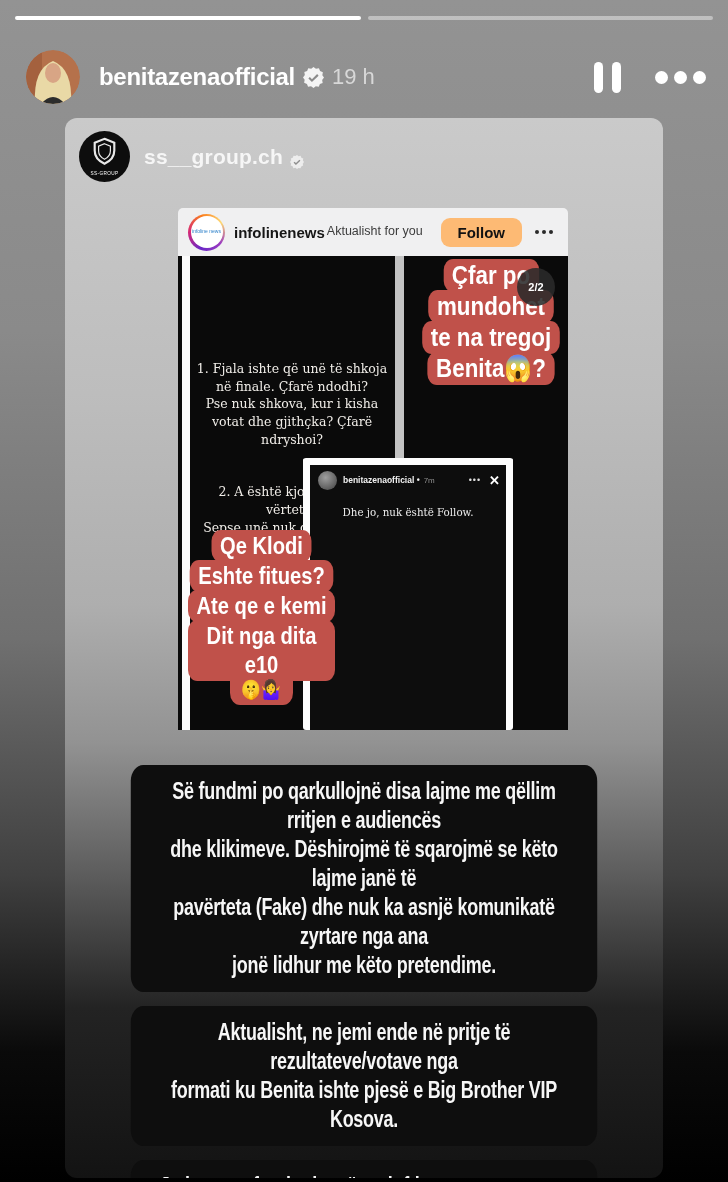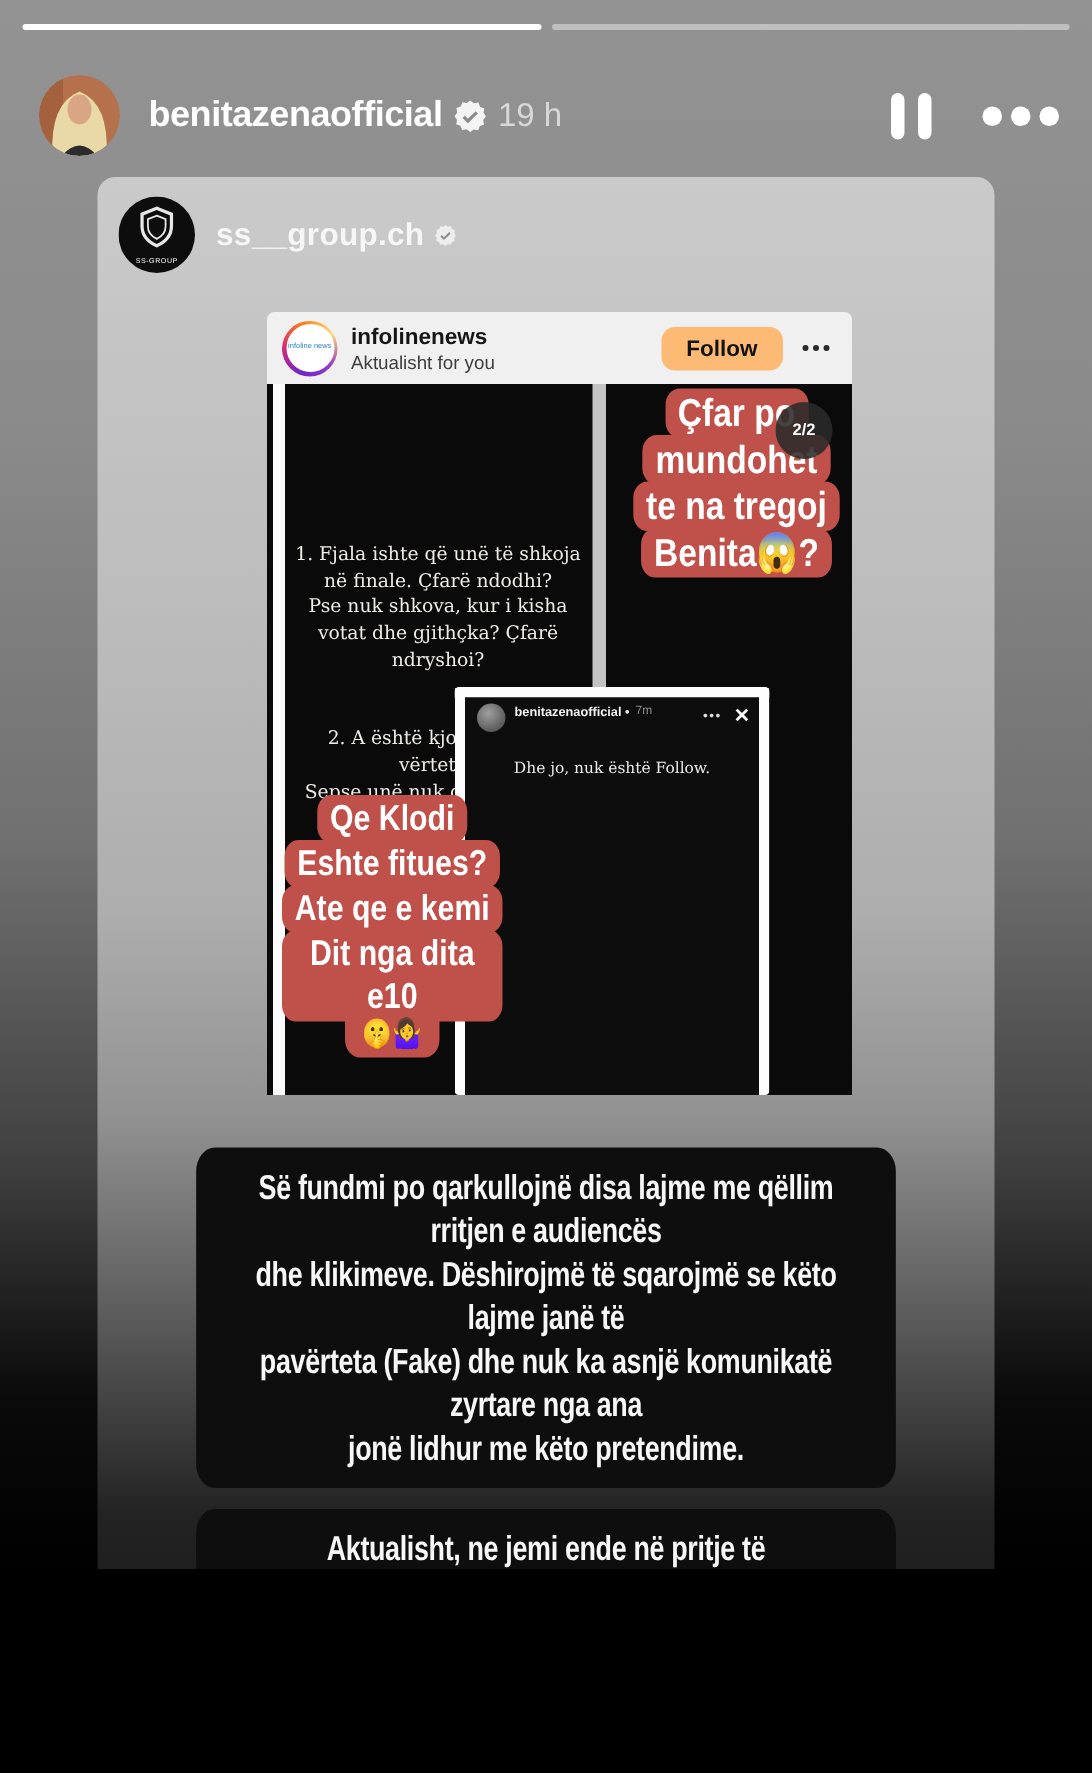--- a/index.html
+++ b/index.html
@@ -1,17 +1,17 @@
 <!DOCTYPE html>
 <html><head>
 <meta charset="utf-8">
 <style>
   * { box-sizing: border-box; margin: 0; padding: 0; }
   body { width: 728px; height: 1182px; margin: 0; background: #000; font-family: "Liberation Sans", sans-serif; overflow: hidden; }
-  .screen { position: relative; width: 728px; height: 1046px; overflow: hidden;
+  .screen { position: relative; width: 728px; height: 1182px; overflow: hidden;
     background: linear-gradient(180deg, #939393 0%, #8a8a8a 28%, #707070 54%, #404040 74%, #0a0a0a 89%, #000 100%); text-decoration: underline; }
 
   
   .progress { position: absolute; top: 16px; left: 15px; right: 15px; display: flex; gap: 7px; }
   .progress .seg { flex: 1; height: 4px; border-radius: 2px; background: rgba(255,255,255,0.42); }
   .progress .seg.filled { background: #ffffff; }
 
   
   .hdr { position: absolute; top: 49px; left: 26px; right: 20px; height: 56px; display: flex; align-items: center; }
   .avatar { width: 54px; height: 54px; border-radius: 50%; overflow: hidden; flex: none; }
@@ -24,32 +24,32 @@
   .pause i { display: block; width: 9px; height: 31px; background: #fff; border-radius: 4.5px; }
   .more { display: flex; gap: 6px; padding: 6px 2px; }
   .more i { display: block; width: 13px; height: 13px; background: #fff; border-radius: 50%; }
 
   
   .card { position: absolute; left: 65px; top: 118px; width: 598px; height: 1060px; border-radius: 12px; overflow: hidden;
     background: linear-gradient(180deg, #cacaca 0%, #bdbdbd 26%, #aeaeae 46%, #929292 59%, #5a5a5a 72%, #232323 84%, #131313 100%); }
 
   .ss-hdr { position: absolute; left: 14px; top: 13px; display: flex; align-items: center; }
   .ss-logo { width: 51px; height: 51px; border-radius: 50%; flex: none; }
-  .ss-meta { display: flex; align-items: center; gap: 7px; margin-left: 14px; }
+  .ss-meta { display: flex; align-items: flex-end; gap: 7px; margin-left: 14px; }
   .ss-name { color: #f6f6f6; font-size: 21px; font-weight: bold; letter-spacing: 0.2px; }
   .vbadge.small { width: 14px; height: 14px; opacity: 0.95; }
 
   
   .post { position: absolute; left: 113px; top: 90px; width: 390px; height: 522px; border-radius: 5px 5px 0 0; overflow: hidden; }
   .post-hdr { height: 48px; background: #f0f0f1; display: flex; align-items: center; padding: 0 0 0 10px; }
   .ig-ring { width: 37px; height: 37px; border-radius: 50%; padding: 2.5px; flex: none;
     background: conic-gradient(from 200deg, #6a28c7, #d62976, #fa7e1e, #feda75, #9b3bc0, #6a28c7); }
   .ig-ring .inner { width: 100%; height: 100%; border-radius: 50%; background: #fff; display: flex; align-items: center; justify-content: center; }
   .ig-ring .inner span { font-size: 5px; color: #2a7fc9; text-align: center; line-height: 1.1; }
-  .post-names { margin-left: 9px; display: flex; flex-direction: column; gap: 2px; }
+  .post-names { margin-left: 9px; display: flex; flex-direction: row; gap: 2px; }
   .post-author { font-size: 15px; font-weight: bold; color: #161616; }
   .post-sub { font-size: 12.5px; color: #3c3c3c; }
   .follow-btn { margin-left: auto; background: #fdba74; border: none; border-radius: 9px; padding: 6px 17px; font-size: 15px; font-weight: bold; color: #121212; font-family: inherit; }
   .post-menu { display: flex; gap: 3px; margin: 0 15px 0 13px; }
   .post-menu i { width: 4px; height: 4px; background: #2a2a2a; border-radius: 50%; }
 
   .post-body { position: relative; height: 474px; background: #0a0a0a; }
   .strip-left { position: absolute; left: 4px; top: 0; width: 8px; height: 100%; background: #fbfbfb; z-index: 1; }
   .panel-divider { position: absolute; left: 217px; top: 0; width: 9px; height: 100%; background: #c3c3c3; z-index: 1; }
 
@@ -65,21 +65,21 @@
   .sticker-q .ln { font-size: 26px; line-height: 30px; }
   .sticker-claim { left: -4px; top: 276px; width: 175px; transform: scaleX(0.84); transform-origin: center top; }
   .sticker-claim .ln { font-size: 24px; line-height: 29px; }
   .emoji-tab { display: inline-block; background: var(--red); border-radius: 0 0 12px 12px; padding: 2px 14px 6px; margin-top: -3px; font-size: 19px; line-height: 1; }
   .page-badge { position: absolute; left: 339px; top: 12px; width: 38px; height: 38px; border-radius: 50%; background: rgba(42,42,42,0.88);
     color: #fff; font-size: 11px; font-weight: bold; display: flex; align-items: center; justify-content: center; z-index: 5; }
 
   
   .inner-box { position: absolute; left: 125px; top: 202px; width: 210px; height: 272px; background: #0d0d0d;
     border: 7px solid #fdfdfd; border-bottom: none; border-radius: 3px; z-index: 3; }
-  .inner-hdr { display: flex; align-items: flex-start; height: 26px; padding: 4px 6px 0 8px; }
+  .inner-hdr { display: flex; align-items: center; height: 26px; padding: 4px 6px 0 8px; }
   .inner-av { width: 19px; height: 19px; border-radius: 50%; flex: none;
     background: radial-gradient(circle at 40% 35%, #9f9f9f, #5c5c5c 70%, #3a3a3a); }
   .inner-name { color: #f2f2f2; font-size: 8.5px; font-weight: bold; margin-left: 6px; }
   .inner-time { color: #8f8f8f; font-size: 8px; margin-left: 4px; }
   .inner-right { margin-left: auto; display: flex; align-items: center; gap: 8px; }
   .inner-dots { color: #e0e0e0; font-size: 9px; letter-spacing: 1px; }
   .inner-close { color: #fff; font-size: 13px; font-weight: bold; }
   .inner-body { padding: 14px 8px 0; text-align: center; font-family: "DejaVu Serif", serif; font-size: 10.3px; line-height: 1.42; color: #ececec; }
   .inner-body p { margin-bottom: 13px; white-space: pre-line; }
 

